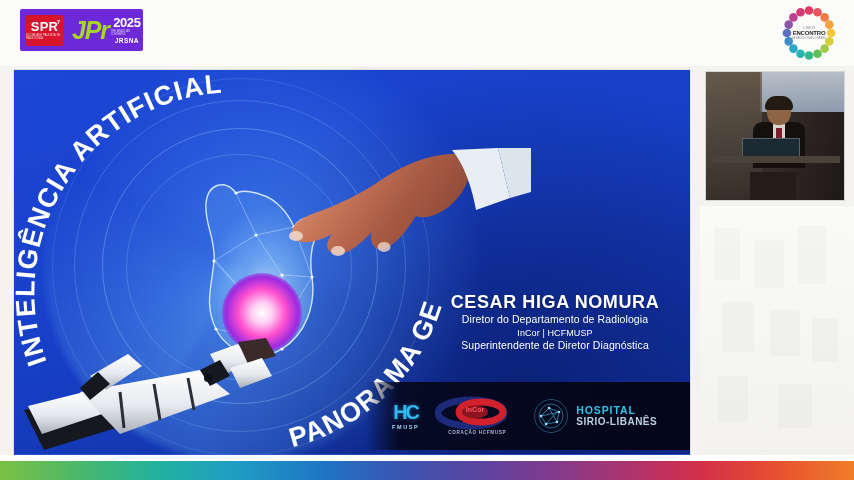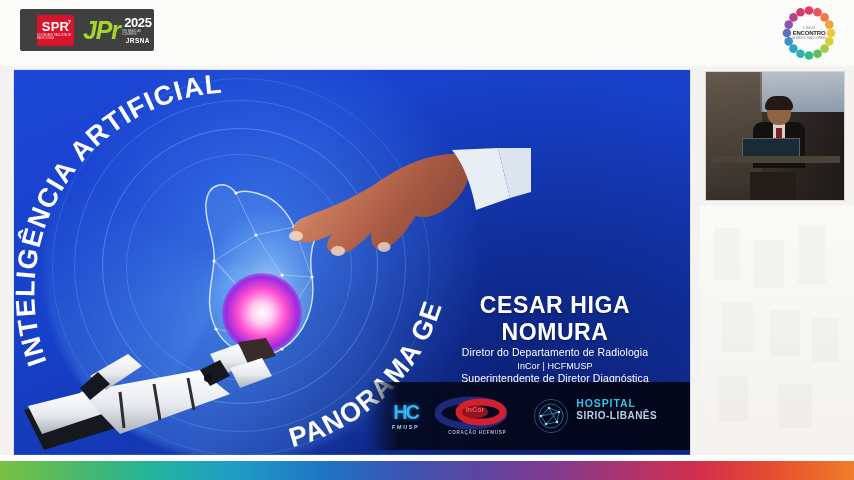--- a/index.html
+++ b/index.html
@@ -11,22 +11,22 @@
   }
   #app{position:absolute;inset:0;background:#f4f3f1;}
 
   
   .header{
     position:absolute;left:0;top:0;width:854px;height:66px;
     background:#fbfbfa;
   }
   .jpr-logo{
     position:absolute;left:20px;top:9px;width:123px;height:42px;
-    background:#404040;border-radius:2px;
-    display:flex;align-items:center;overflow:hidden;padding-left:11px;
+    background:#6d28d9;border-radius:2px;
+    display:flex;align-items:center;overflow:hidden;
   }
   .spr-box{
     margin-left:6px;width:40px;height:31px;background:#d8142c;
     border-radius:2px;display:flex;flex-direction:column;
     align-items:center;justify-content:center;color:#fff;
     position:relative;
   }
   .spr-box .spr-main{font-size:13px;font-weight:bold;letter-spacing:.3px;line-height:11px;}
   .spr-box .spr-sup{position:absolute;right:3px;top:4px;font-size:6px;font-weight:bold;}
   .spr-box .spr-sub{font-size:2.6px;letter-spacing:.1px;margin-top:2px;opacity:.85;}
@@ -96,41 +96,41 @@
   .curve-txt{
     fill:#ffffff;font-family:"Liberation Sans",sans-serif;
     font-weight:bold;font-size:27px;letter-spacing:1.2px;
   }
 
   
   .speaker{
     position:absolute;left:412px;top:222px;width:258px;text-align:center;color:#fff;
   }
   .sp-name{
-    font-size:23px;font-weight:bold;letter-spacing:.6px;
+    font-size:18px;font-weight:bold;letter-spacing:.6px;
     text-shadow:0 1px 2px rgba(0,0,0,.35);
   }
   .sp-line{font-size:10.5px;line-height:13.5px;letter-spacing:.1px;}
   .sp-line.small{font-size:9px;line-height:12px;}
 
   
   .logobar{
     position:absolute;left:352px;bottom:6px;width:324px;height:68px;
     background:linear-gradient(90deg,rgba(5,10,40,.0) 0%,rgba(4,8,30,.92) 10%,#05081e 45%,#04061a 100%);
     display:flex;align-items:center;
   }
   .lg{display:flex;flex-direction:column;align-items:center;justify-content:center;}
   .lg-hc{margin-left:26px;}
   .hc-mark{font-size:20px;font-weight:bold;color:#35b7f2;letter-spacing:-2px;line-height:19px;
      text-shadow:0 0 4px rgba(60,180,255,.55);}
   .hc-sub{font-size:5.5px;font-weight:bold;color:#9fd8f7;letter-spacing:1.6px;margin-top:2px;}
   .lg-incor{margin-left:16px;position:relative;width:84px;height:40px;}
   .incor-sub{position:absolute;left:0;bottom:1px;width:84px;text-align:center;
      font-size:4.6px;font-weight:bold;color:#a9b7d8;letter-spacing:.7px;}
-  .lg-hsl{margin-left:14px;display:flex;}
+  .lg-hsl{margin-left:14px;display:flex;align-items:center;}
   .hsl-globe{width:36px;height:36px;position:relative;margin-right:7px;}
   .hsl-txt{line-height:11.5px;}
   .hsl-1{font-size:10.5px;font-weight:bold;color:#2fc3e8;letter-spacing:.9px;}
   .hsl-2{font-size:10px;font-weight:bold;color:#b9cfe6;letter-spacing:.5px;}
 
   
   .webcam{
     position:absolute;left:706px;top:72px;width:138px;height:128px;
     background:#2c2520;overflow:hidden;
     box-shadow:0 0 0 1px rgba(0,0,0,.12);

